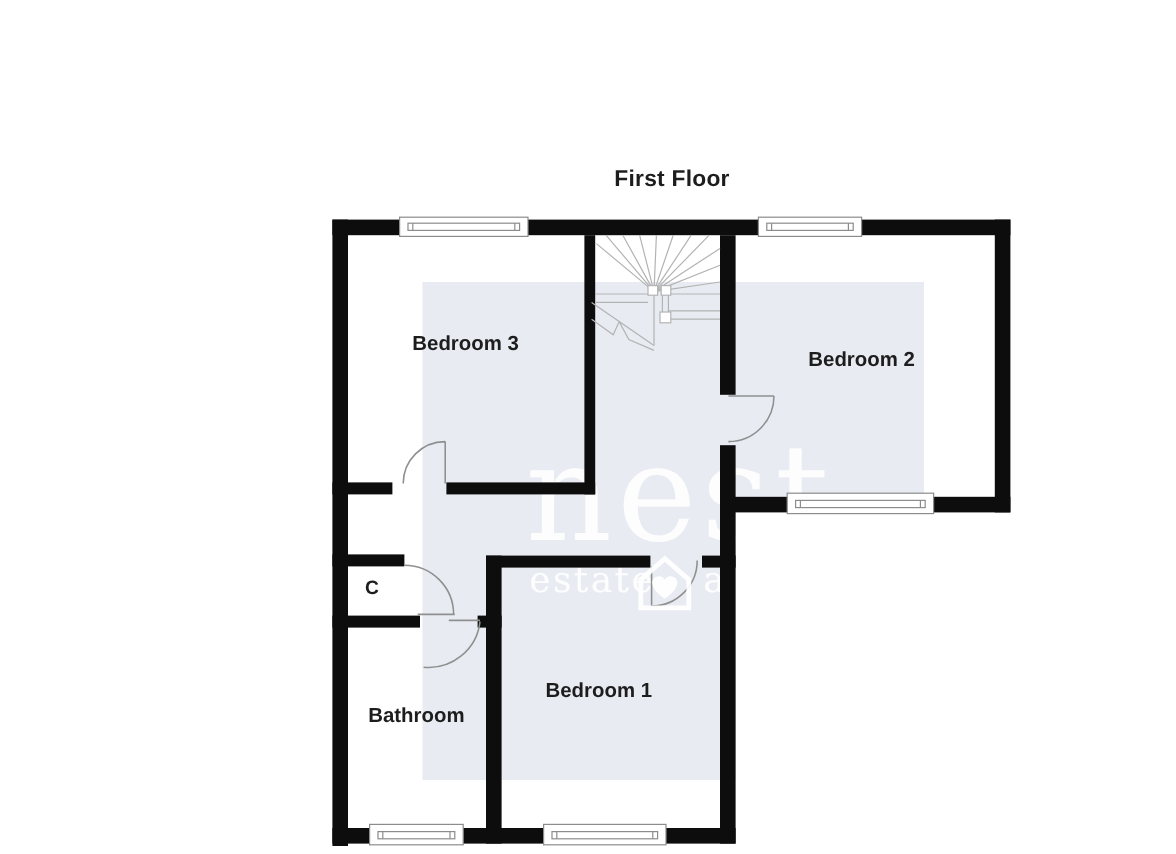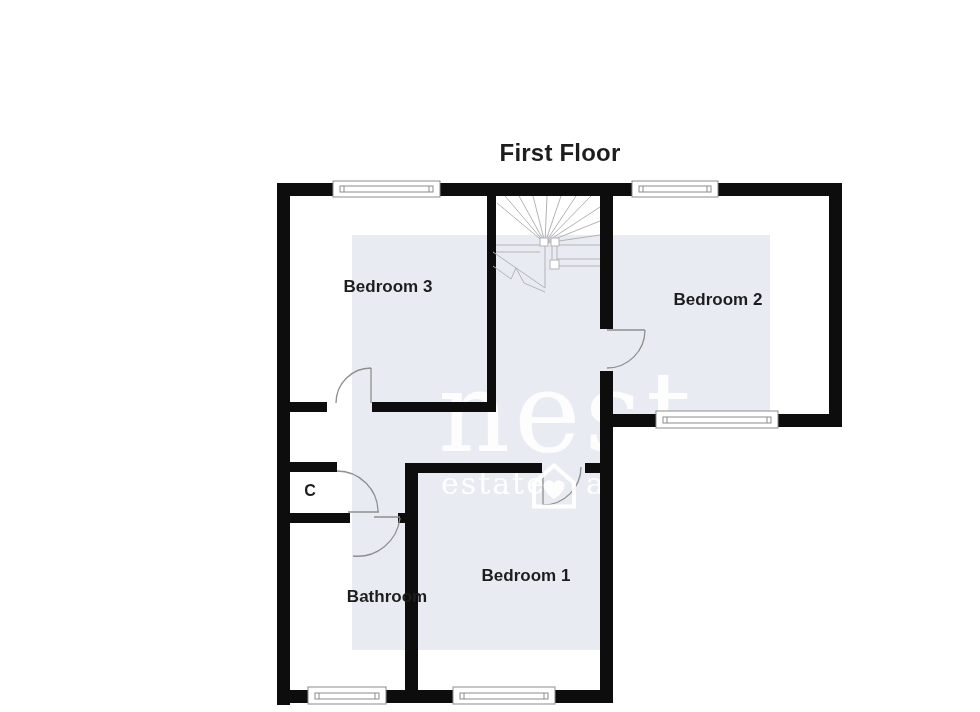--- a/index.html
+++ b/index.html
@@ -10,27 +10,27 @@
     --stair:#b3b3b3;
     --label:#1d1d1d;
     --bg:#ffffff;
     --winline:#8c8c8c;
   }
   html,body{margin:0;padding:0;background:var(--bg);}
   #canvas{position:relative;width:980px;height:712px;background:var(--bg);overflow:hidden;
           font-family:"Liberation Sans",sans-serif;}
   .layer{position:absolute;left:0;top:0;width:980px;height:712px;}
   #title{position:absolute;left:430px;top:139px;width:260px;text-align:center;
-         font-size:24px;font-weight:bold;color:var(--label);letter-spacing:.2px;}
+         font-size:19px;font-weight:bold;color:var(--label);letter-spacing:.2px;}
   .label{position:absolute;font-weight:bold;color:var(--label);font-size:17px;
          text-align:center;white-space:nowrap;}
   #label-bed3{left:318px;top:277px;width:140px;text-align:center;}
   #label-bed2{left:648px;top:290px;width:140px;}
-  #label-bed1{left:456px;top:566px;width:140px;}
-  #label-bath{left:277px;top:587px;width:140px;margin-left:40px;}
+  #label-bed1{left:429px;top:566px;width:140px;}
+  #label-bath{left:277px;top:587px;width:140px;}
   #label-c{left:296px;top:482px;width:28px;font-size:16px;}
   .wm{position:absolute;color:var(--wm);opacity:.92;font-family:"DejaVu Serif",serif;
       line-height:1;pointer-events:none;}
   #wm-nest{left:438px;top:356px;font-size:112px;letter-spacing:4px;}
   #wm-estate{left:441px;top:469px;font-size:30px;letter-spacing:2px;}
   #wm-a{left:586px;top:469px;font-size:30px;}
   #wm-icon{position:absolute;left:529px;top:461px;}
 </style>
 </head>
 <body>

